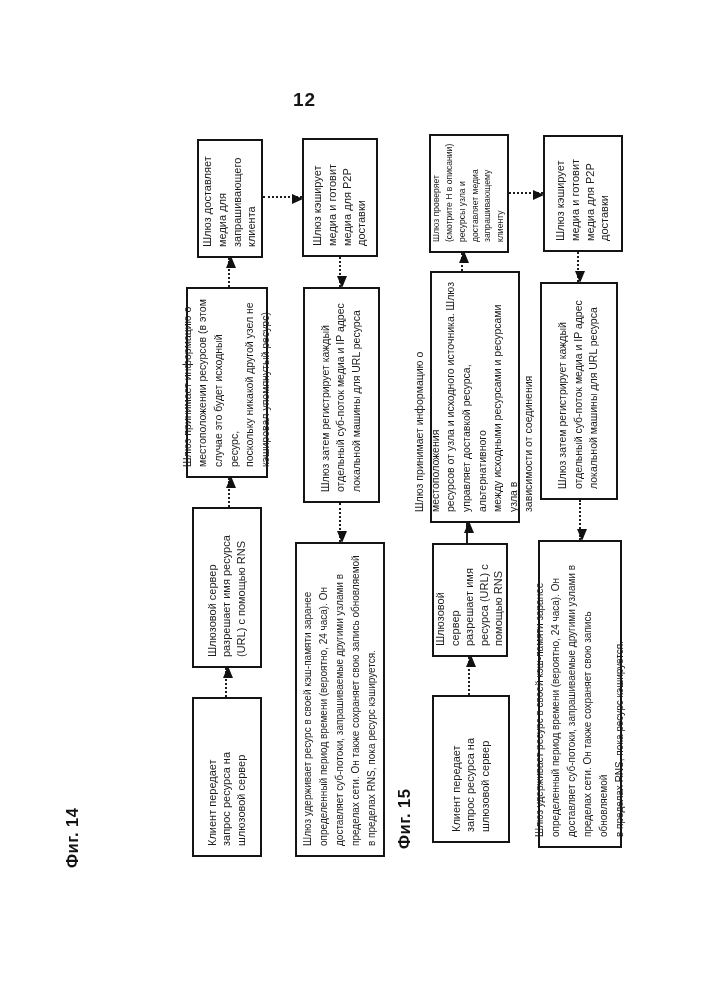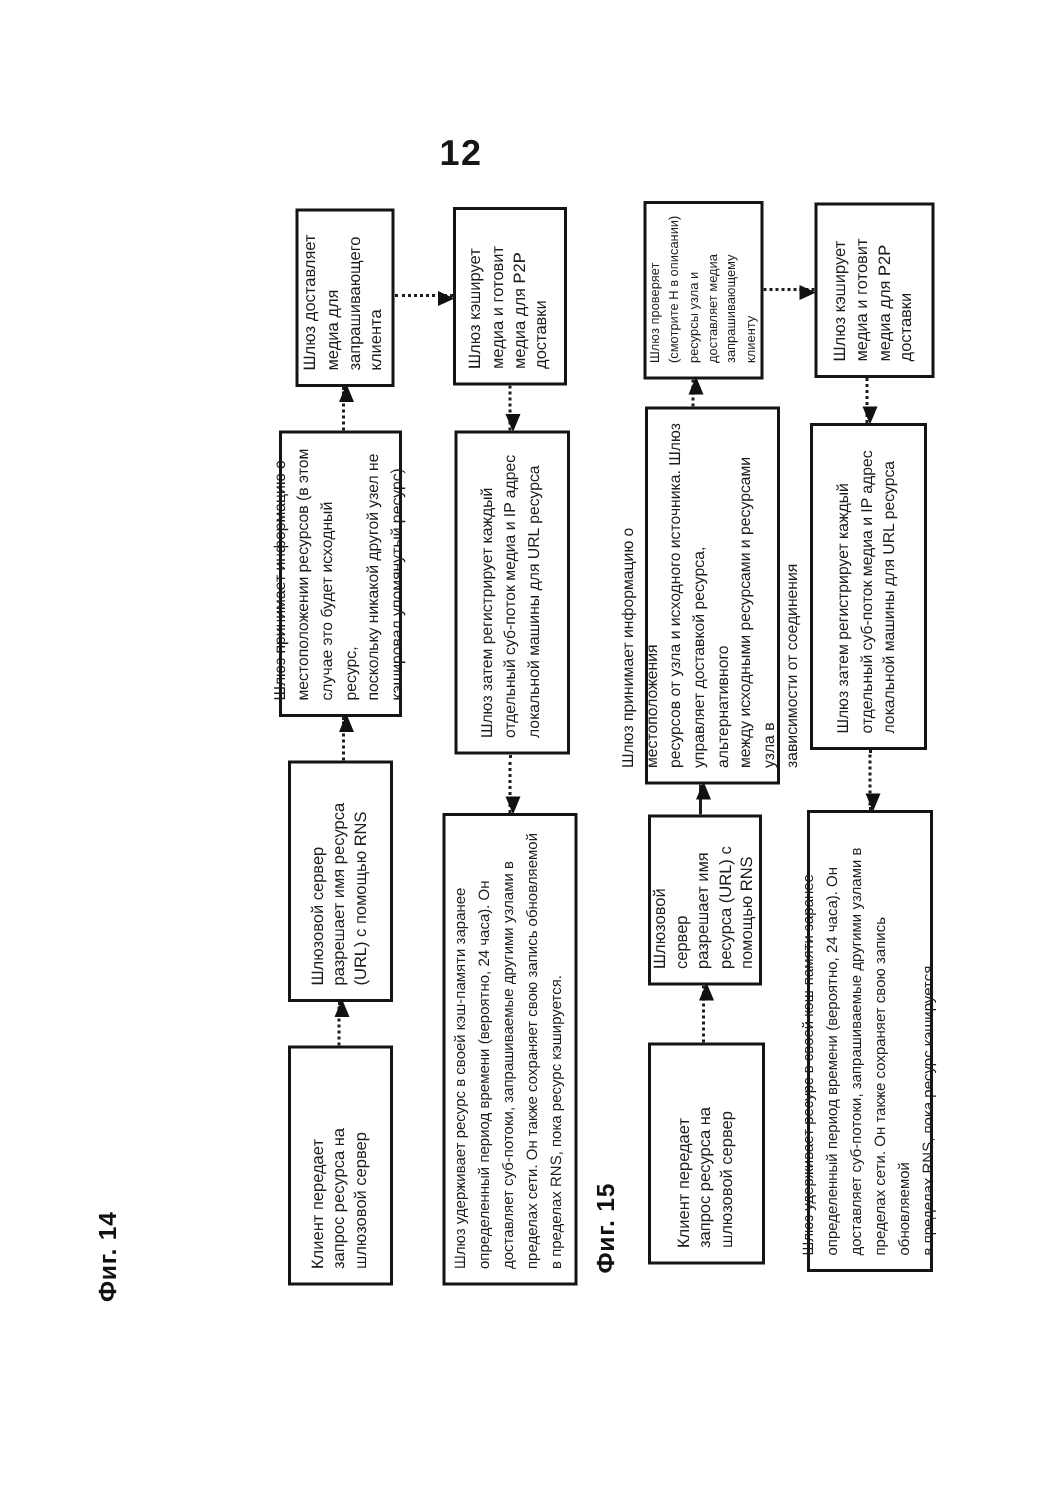--- a/index.html
+++ b/index.html
@@ -8,21 +8,21 @@
     width:707px;height:1000px;
     margin:0 auto;
     background:#ffffff;
     font-family:"Liberation Sans","DejaVu Sans",sans-serif;
     color:#1c1c1c;
     overflow:hidden;
   }
   .pagenum{
     position:absolute;
     font-weight:bold;
-    font-size:24px;
+    font-size:19px;
     letter-spacing:1px;
     color:#161616;
   }
   
   .fbox{
     position:absolute;
     border:2.5px solid #141414;
     background:#fff;
     box-sizing:border-box;
   }

